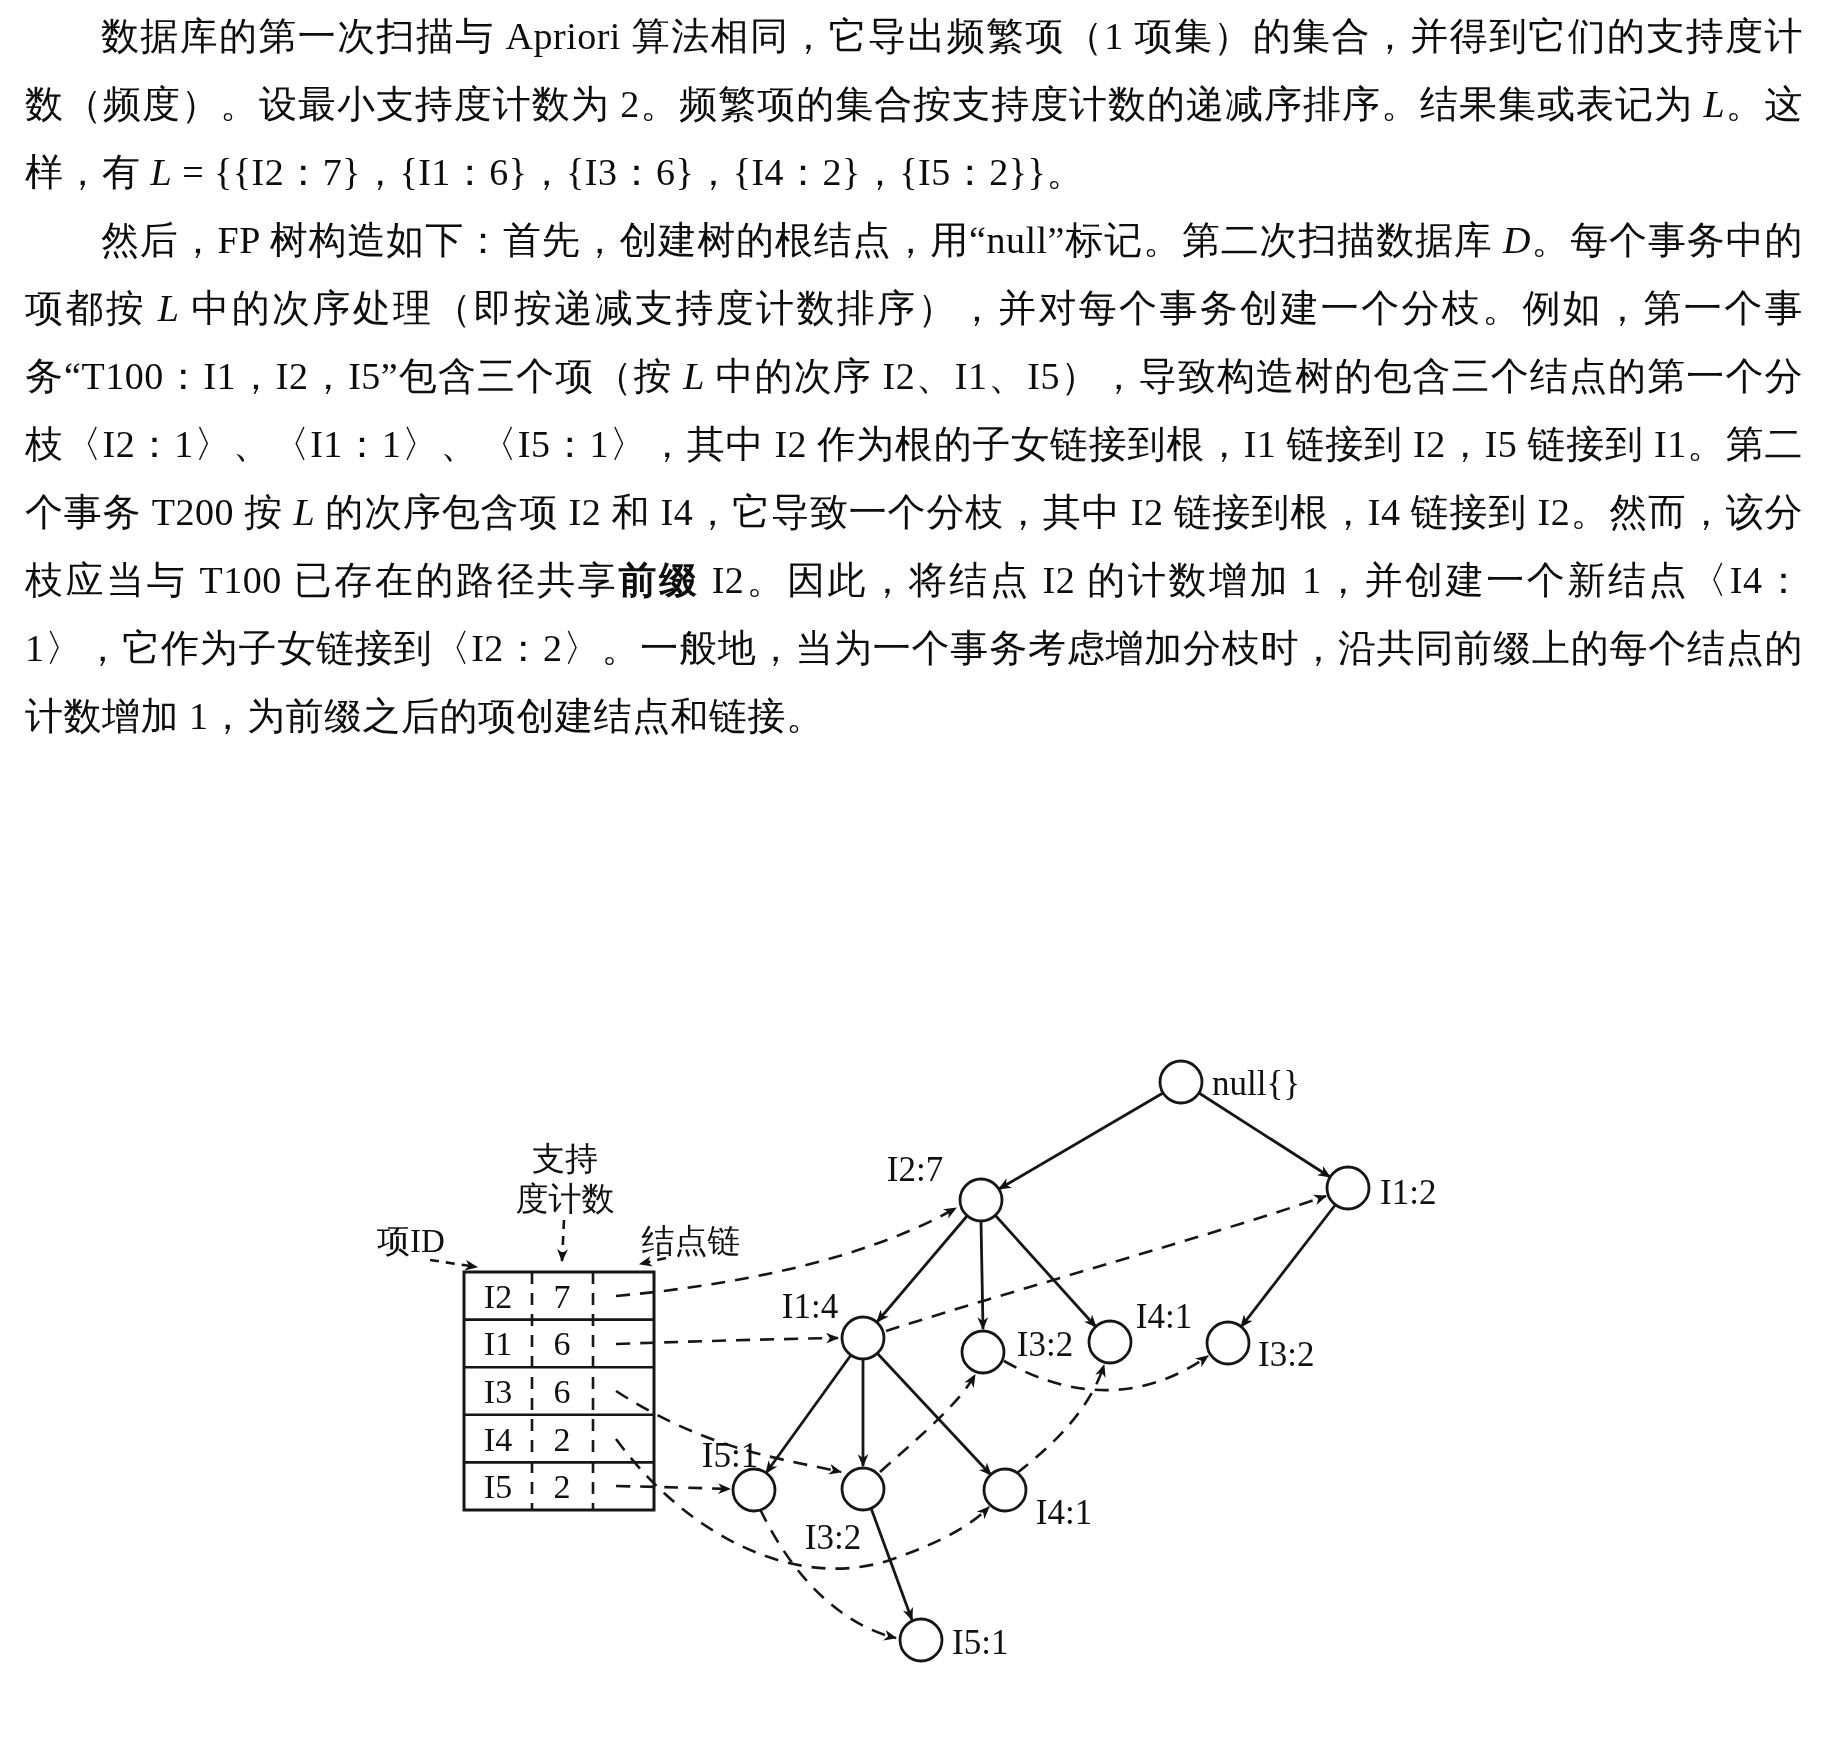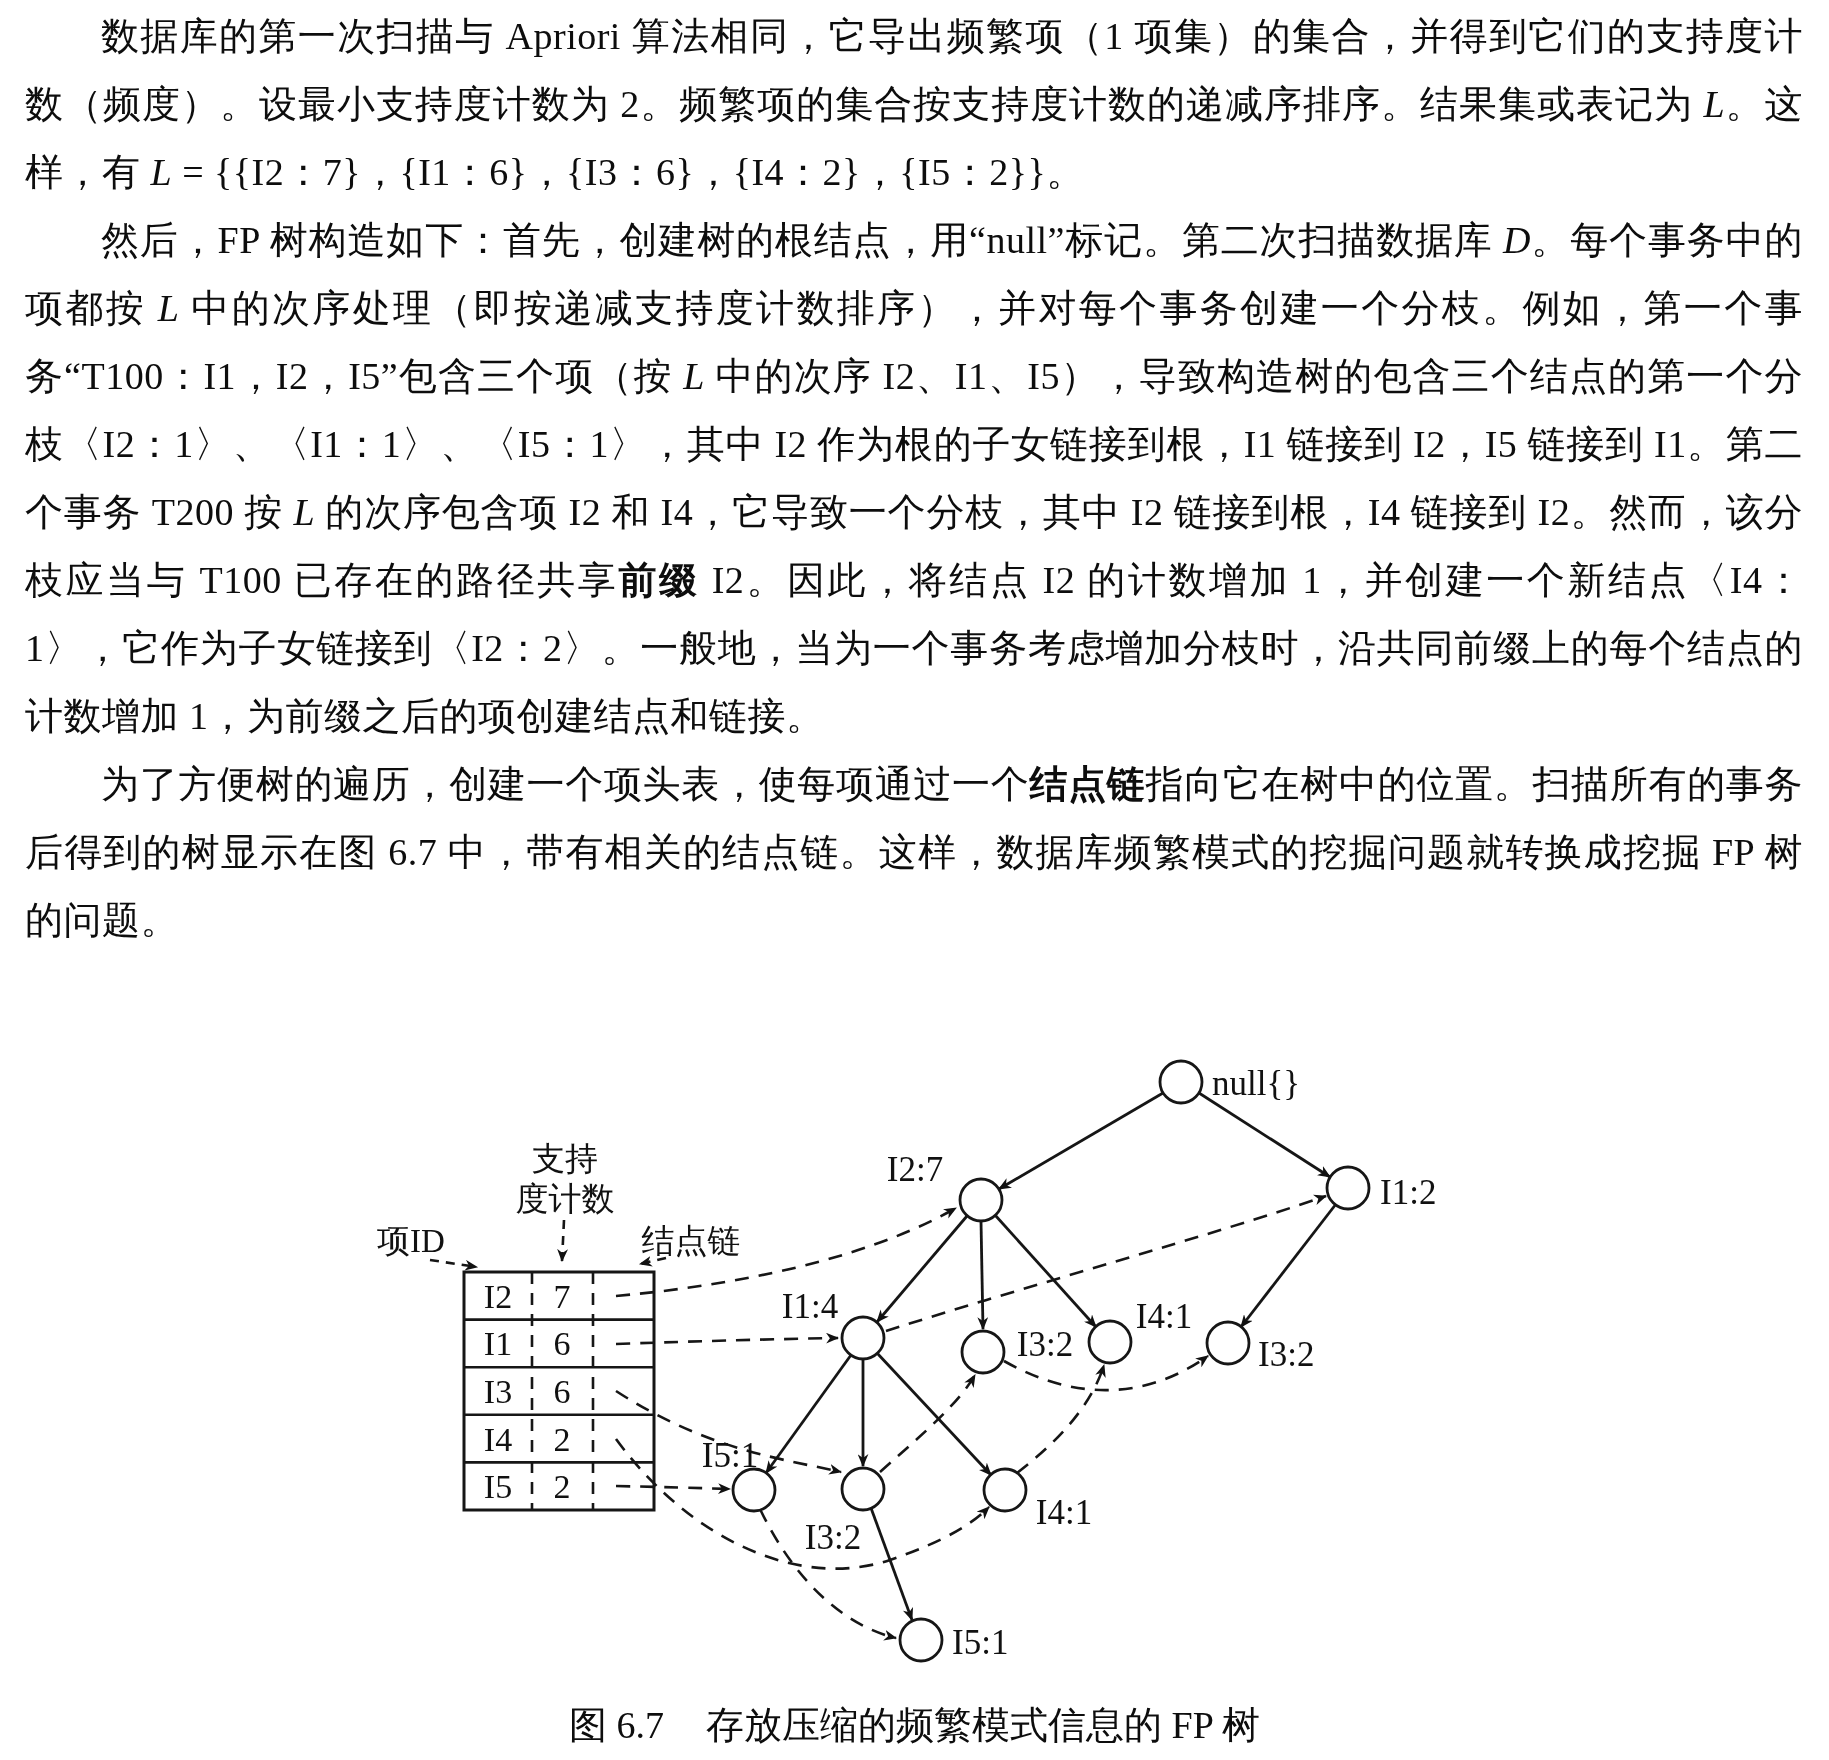--- a/index.html
+++ b/index.html
@@ -30,21 +30,20 @@
   svg text{font-family:"Liberation Serif","DejaVu Serif",serif;fill:#111;}
 </style>
 </head>
 <body>
 
 <div class="page">
 
   <div class="body-text">
       <p><span>数据库的第一次扫描与 Apriori 算法相同，它导出频繁项（1 项集）的集合，并得到它们的支持度计数（频度）。设最小支持度计数为 2。频繁项的集合按支持度计数的递减序排序。结果集或表记为 </span><span class="i">L</span><span>。这样，有 </span><span class="i">L</span><span> = {{I2：7}，{I1：6}，{I3：6}，{I4：2}，{I5：2}}。</span></p>
       <p><span>然后，FP 树构造如下：首先，创建树的根结点，用“null”标记。第二次扫描数据库 </span><span class="i">D</span><span>。每个事务中的项都按 </span><span class="i">L</span><span> 中的次序处理（即按递减支持度计数排序），并对每个事务创建一个分枝。例如，第一个事务“T100：I1，I2，I5”包含三个项（按 </span><span class="i">L</span><span> 中的次序 I2、I1、I5），导致构造树的包含三个结点的第一个分枝〈I2：1〉、〈I1：1〉、〈I5：1〉，其中 I2 作为根的子女链接到根，I1 链接到 I2，I5 链接到 I1。第二个事务 T200 按 </span><span class="i">L</span><span> 的次序包含项 I2 和 I4，它导致一个分枝，其中 I2 链接到根，I4 链接到 I2。然而，该分枝应当与 T100 已存在的路径共享</span><span class="b">前缀</span><span> I2。因此，将结点 I2 的计数增加 1，并创建一个新结点〈I4：1〉，它作为子女链接到〈I2：2〉。一般地，当为一个事务考虑增加分枝时，沿共同前缀上的每个结点的计数增加 1，为前缀之后的项创建结点和链接。</span></p>
-      <p><span>为了方便树的遍历，创建一个项头表，使每项通过一个</span><span class="b">结点链</span><span>指向它在树中的位置。扫描所有的事务后得到的树显示在图 6.7 中，带有相关的结点链。这样，数据库频繁模式的挖掘问题就转换成挖掘 FP 树的问题。</span></p>
     </div>
 
   <svg class="fig-svg" viewBox="0 0 1829 1760" xmlns="http://www.w3.org/2000/svg">
     <defs>
       <marker id="arrow" viewBox="0 0 12 10" markerWidth="13" markerHeight="11" refX="11" refY="5" orient="auto" markerUnits="userSpaceOnUse">
         <path d="M0,0 L12,5 L0,10 L3.5,5 Z" fill="#111"></path>
       </marker>
     </defs>
     <g id="fig-root">
         <g>
@@ -111,17 +110,14 @@
         <text x="730" y="1467" font-size="35" text-anchor="middle">I5:1</text>
         <circle cx="863" cy="1489" r="21" fill="#fff" stroke="#161616" stroke-width="2.8"></circle>
         <text x="833" y="1549" font-size="35" text-anchor="middle">I3:2</text>
         <circle cx="1005" cy="1490" r="21" fill="#fff" stroke="#161616" stroke-width="2.8"></circle>
         <text x="1064" y="1524" font-size="35" text-anchor="middle">I4:1</text>
         <circle cx="921" cy="1640" r="21" fill="#fff" stroke="#161616" stroke-width="2.8"></circle>
         <text x="952" y="1654" font-size="35" text-anchor="start">I5:1</text>
       </g>
   </svg>
 
-  <div class="caption">
-    <span class="prefix">图 6.7</span><span>存放压缩的频繁模式信息的 FP 树</span>
-  </div>
 
 </div>
 
 </body></html>

